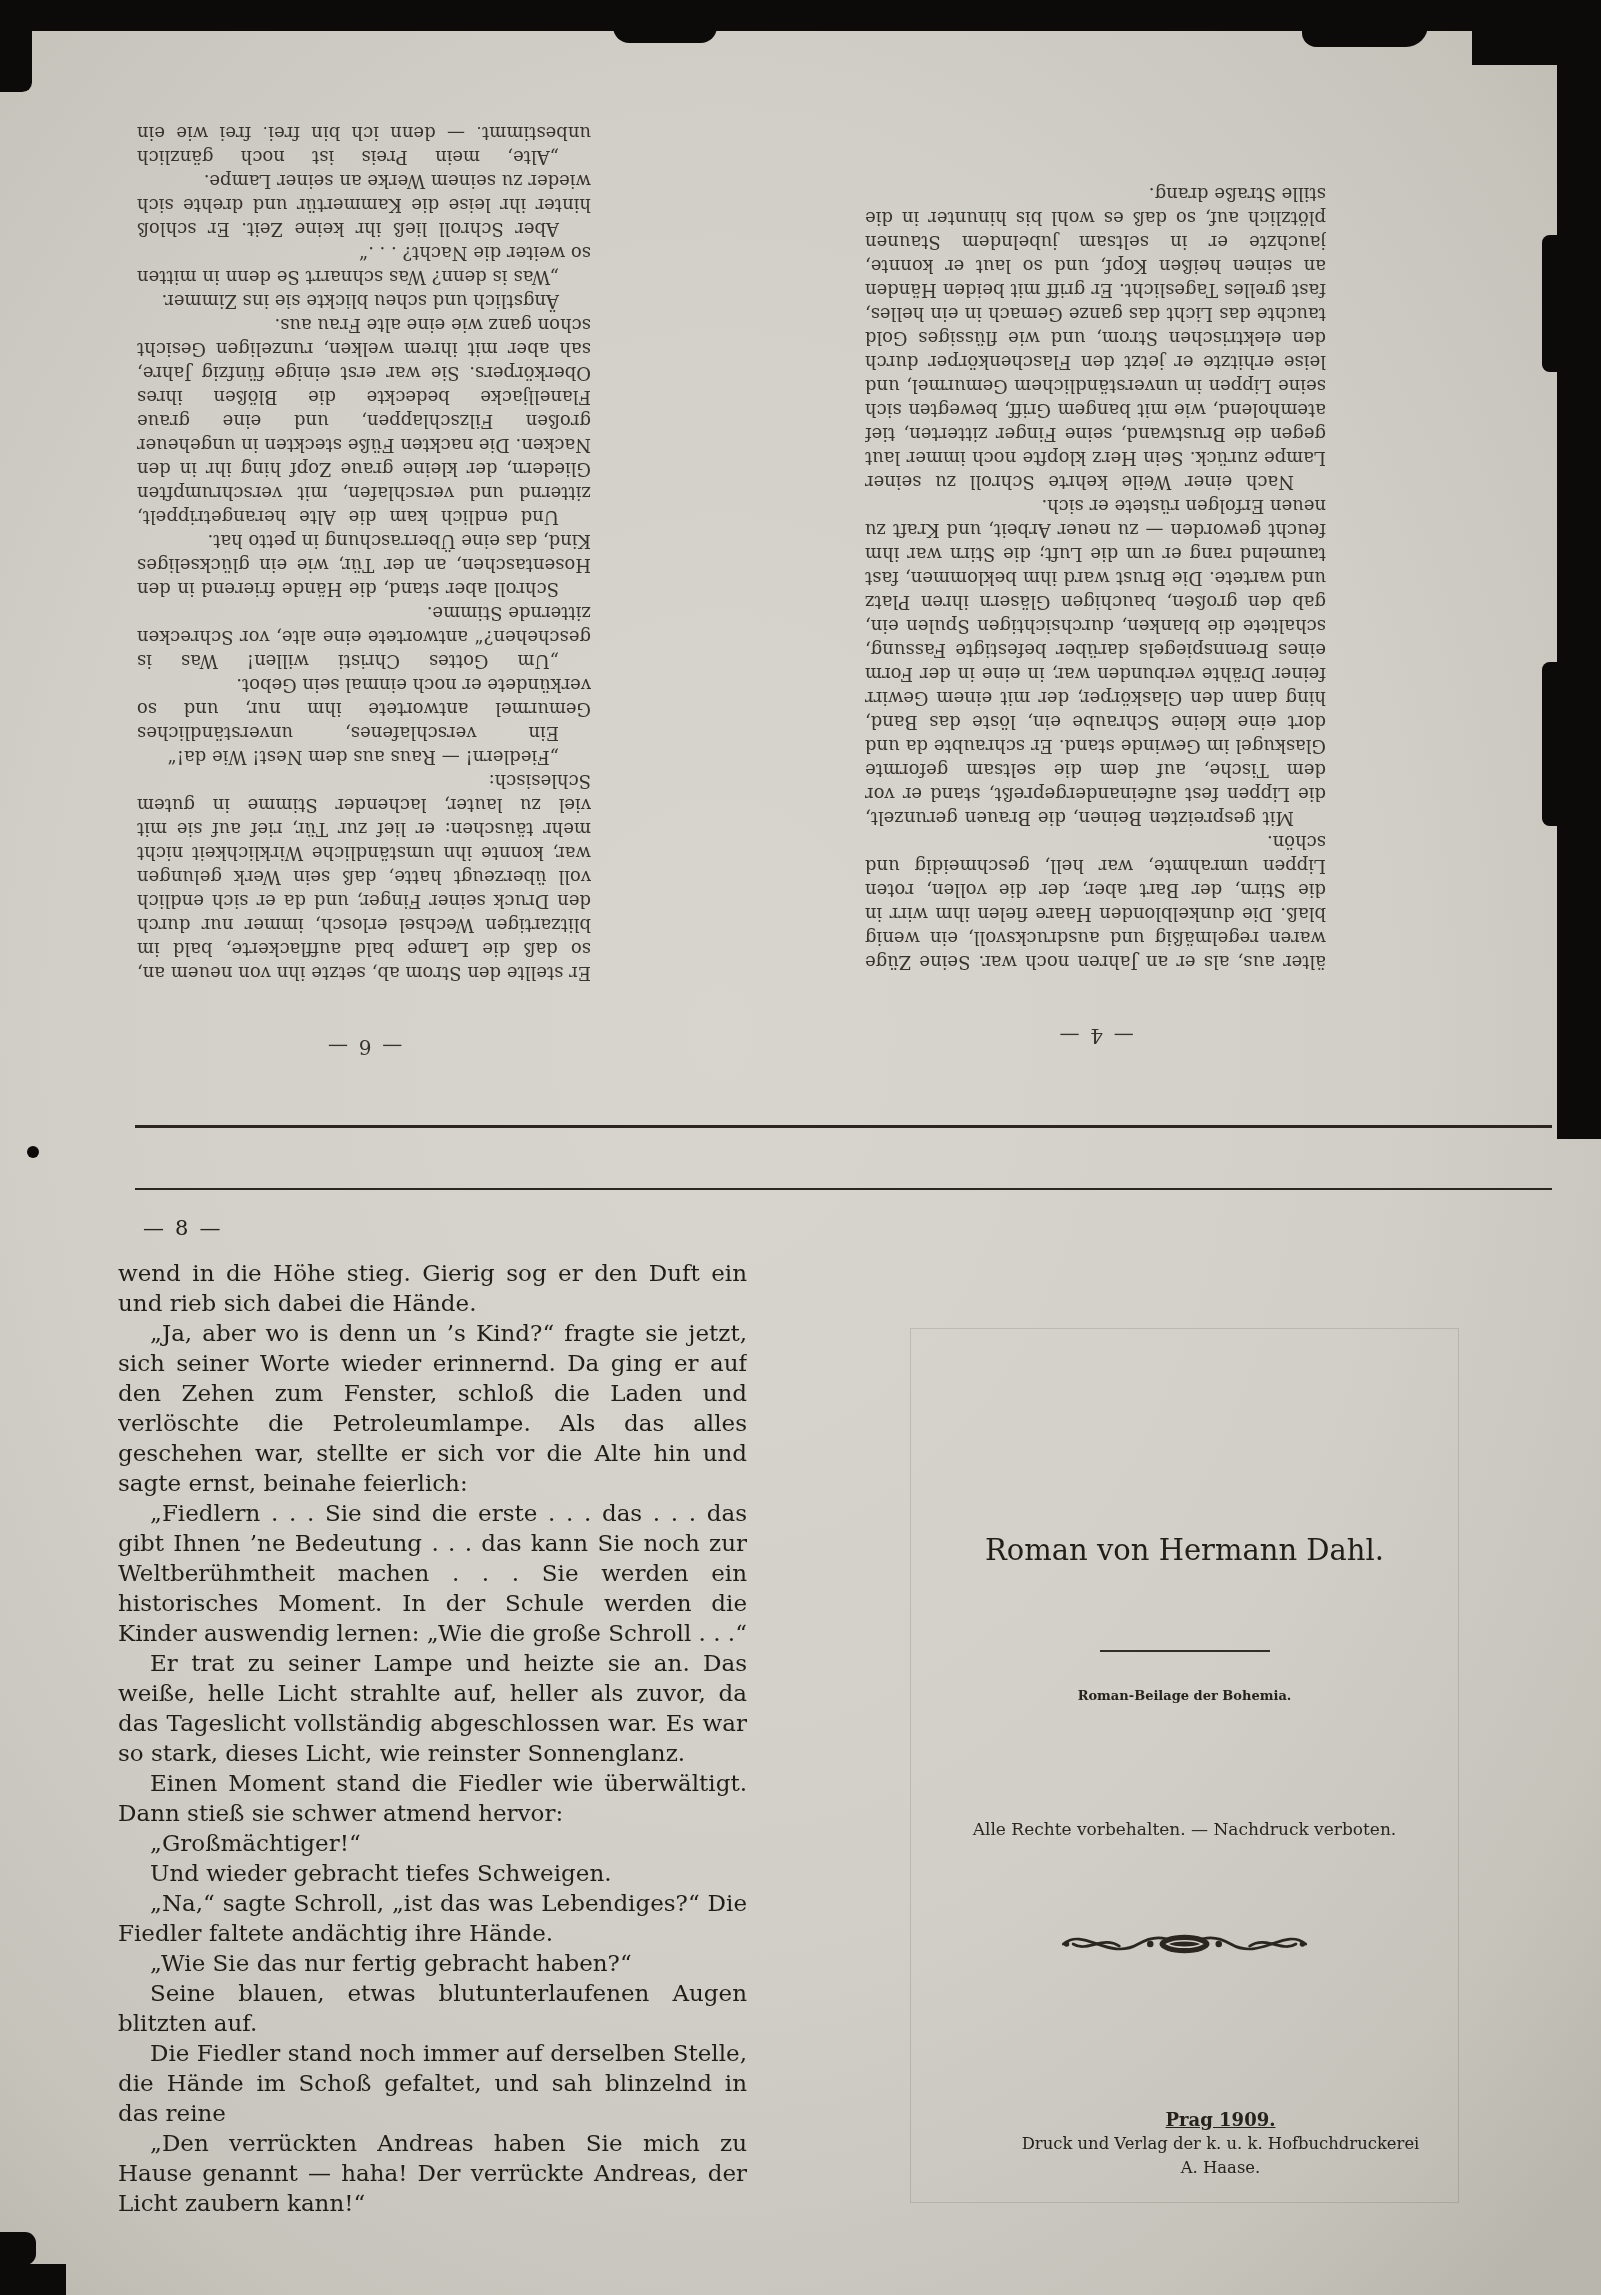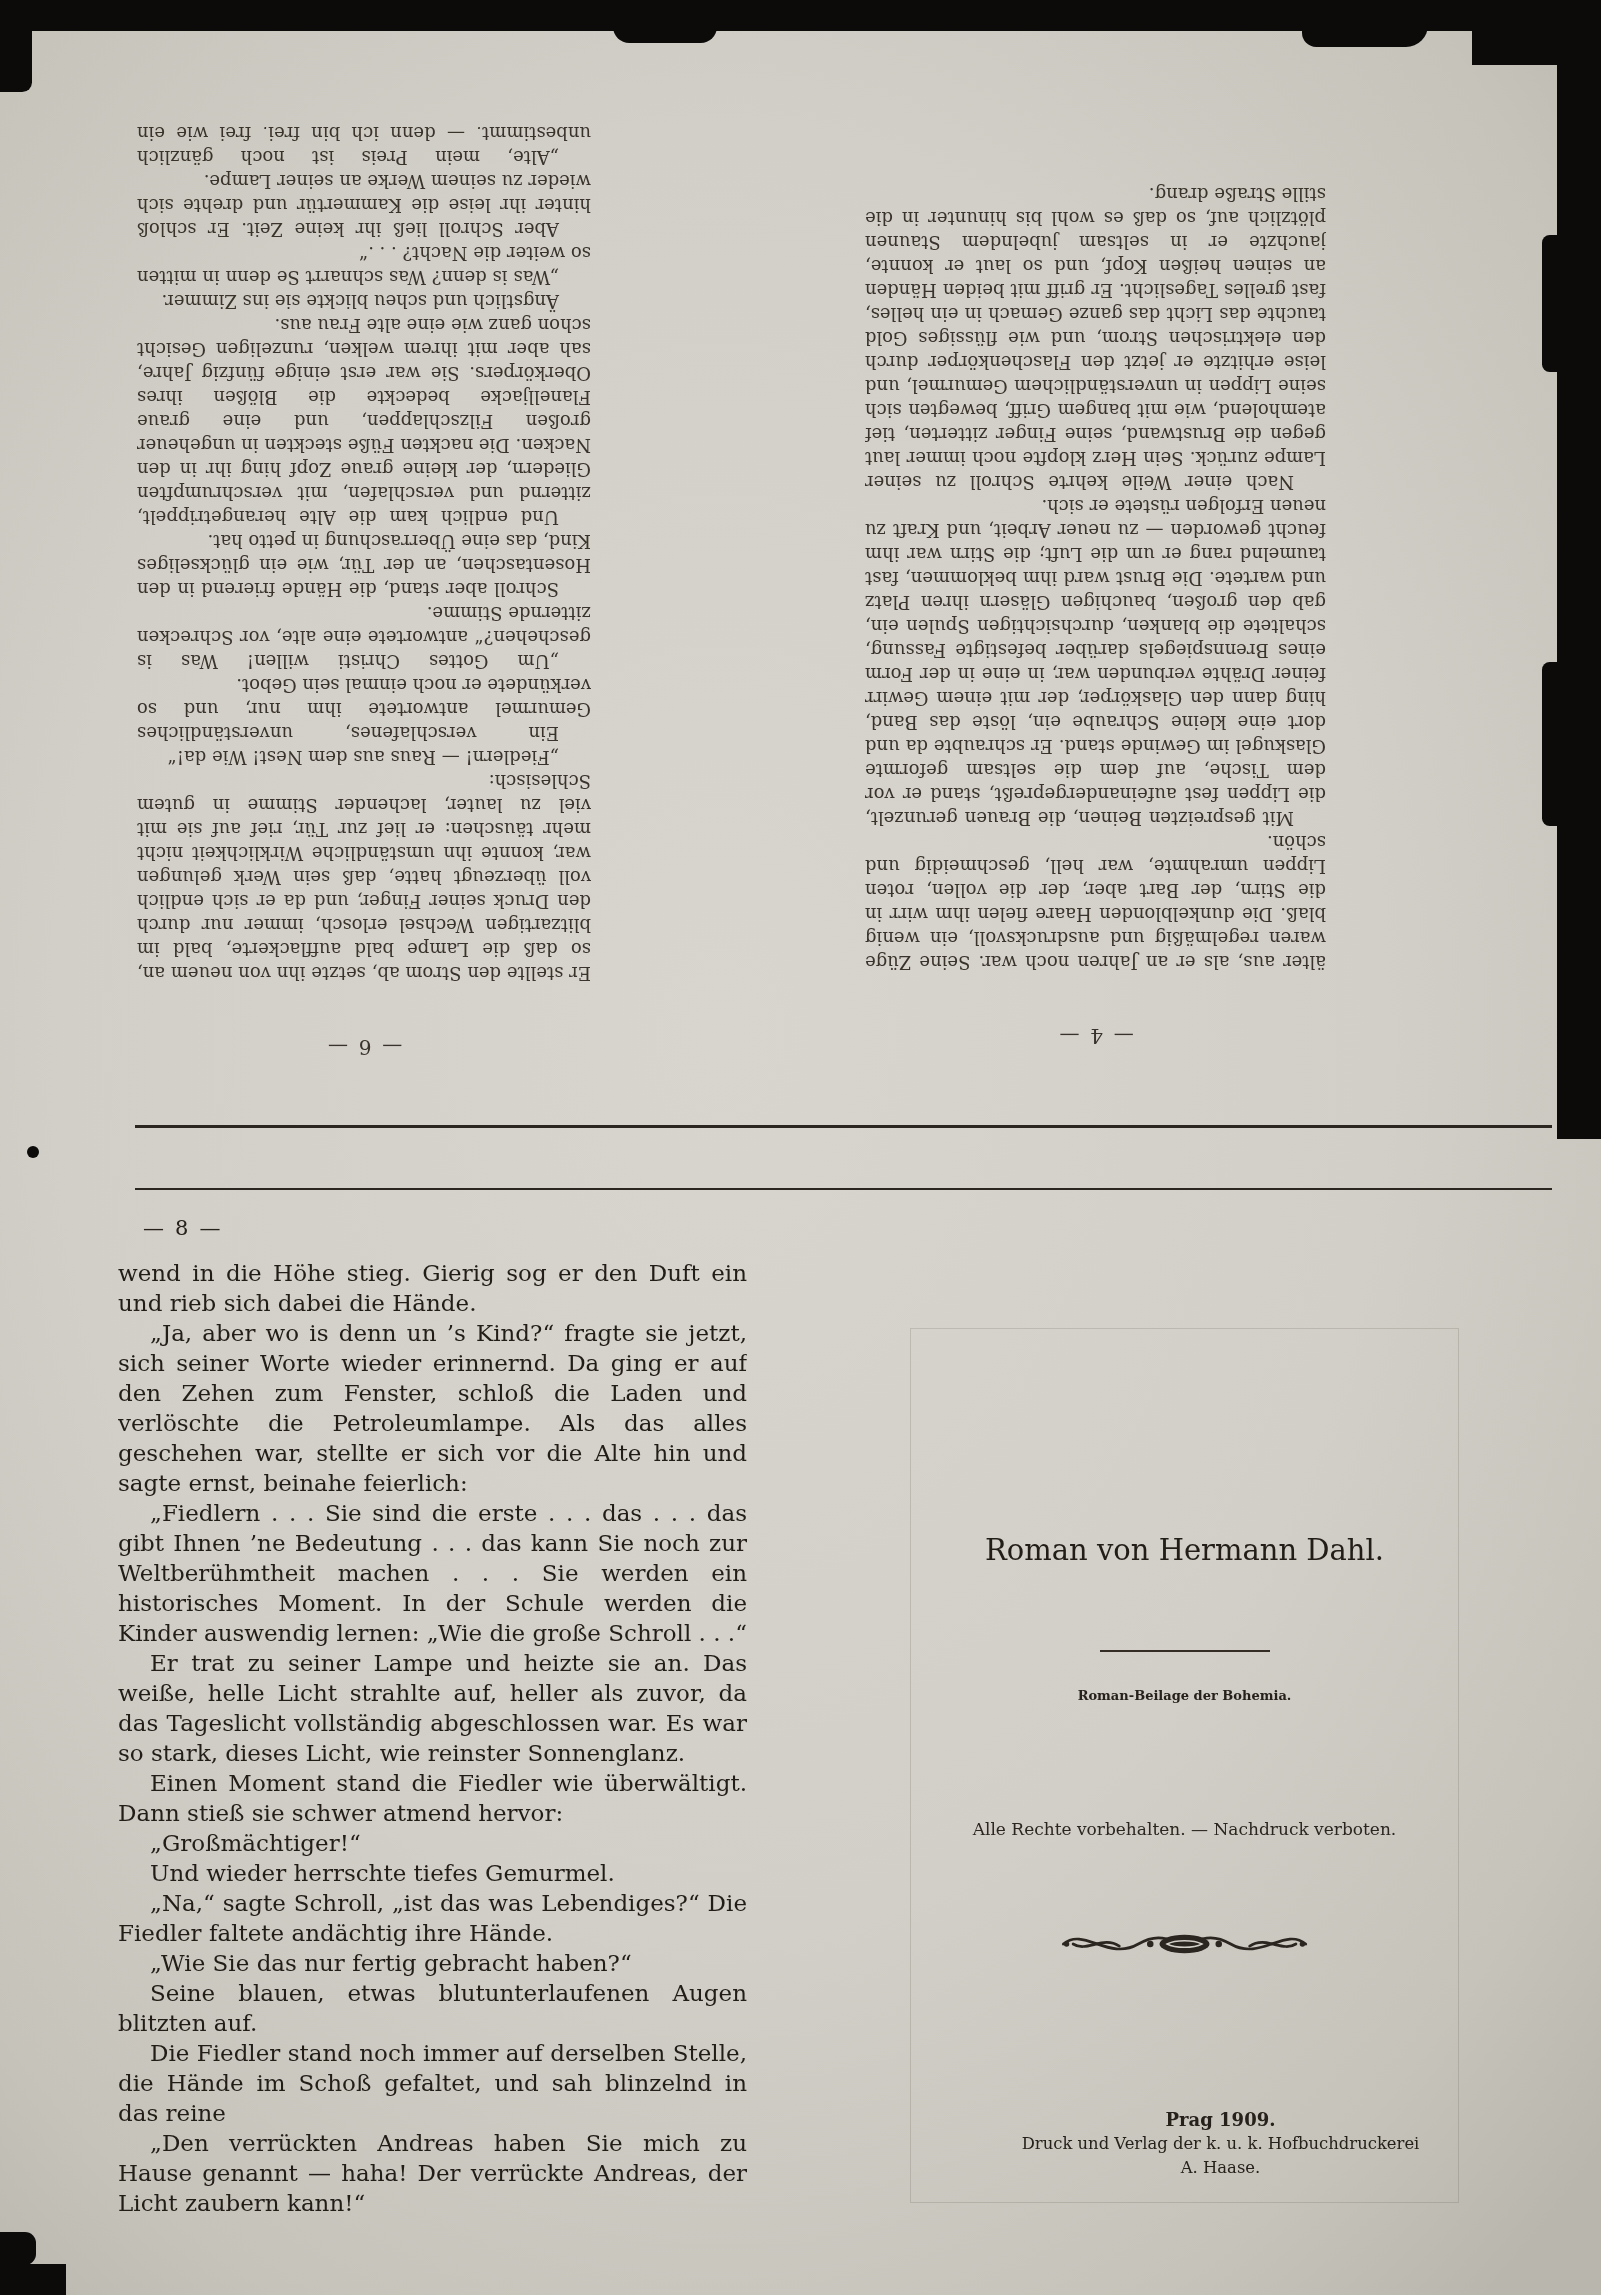--- a/index.html
+++ b/index.html
@@ -84,21 +84,21 @@
     position:absolute;left:0;top:490px;width:100%;
     text-align:center;font-size:17px;color:#2b261f;
   }
   .tp-ornament{
     position:absolute;left:0;top:590px;width:100%;text-align:center;
   }
   .tp-imprint{
     position:absolute;left:36px;top:779px;width:100%;
     text-align:center;font-size:16.4px;line-height:24px;color:#26211a;
   }
-  .tp-imprint .city{font-weight:bold;font-size:18px;}
+  .tp-imprint .city{font-weight:bold;font-size:18px;text-decoration:underline;}
 </style>
 </head>
 <body>
 
 <div class="scan">
 
   <div class="abs ink-black top-band"></div>
   <div class="abs ink-black band-blob1"></div>
   <div class="abs ink-black band-blob2"></div>
   <div class="abs ink-black band-blob3"></div>
@@ -135,21 +135,21 @@
   <div class="abs divider-rule-bottom"></div>
 
   <div class="abs p8-num">— 8 —</div>
   <div class="abs col p8-col">
     <p class="cont">wend in die Höhe stieg. Gierig sog er den Duft ein und rieb sich dabei die Hände.</p>
     <p>„Ja, aber wo is denn un ’s Kind?“ fragte sie jetzt, sich seiner Worte wieder erinnernd. Da ging er auf den Zehen zum Fenster, schloß die Laden und verlöschte die Petroleumlampe. Als das alles geschehen war, stellte er sich vor die Alte hin und sagte ernst, beinahe feierlich:</p>
     <p>„Fiedlern . . . Sie sind die erste . . . das . . . das gibt Ihnen ’ne Bedeutung . . . das kann Sie noch zur Weltberühmtheit machen . . . Sie werden ein historisches Moment. In der Schule werden die Kinder auswendig lernen: „Wie die große Schroll . . .“</p>
     <p>Er trat zu seiner Lampe und heizte sie an. Das weiße, helle Licht strahlte auf, heller als zuvor, da das Tageslicht vollständig abgeschlossen war. Es war so stark, dieses Licht, wie reinster Sonnenglanz.</p>
     <p>Einen Moment stand die Fiedler wie überwältigt. Dann stieß sie schwer atmend hervor:</p>
     <p>„Großmächtiger!“</p>
-    <p>Und wieder herrschte tiefes Gemurmel.</p>
+    <p>Und wieder gebracht tiefes Schweigen.</p>
     <p>„Na,“ sagte Schroll, „ist das was Lebendiges?“ Die Fiedler faltete andächtig ihre Hände.</p>
     <p>„Wie Sie das nur fertig gebracht haben?“</p>
     <p>Seine blauen, etwas blutunterlaufenen Augen blitzten auf.</p>
     <p>Die Fiedler stand noch immer auf derselben Stelle, die Hände im Schoß gefaltet, und sah blinzelnd in das reine</p>
     <p>„Den verrückten Andreas haben Sie mich zu Hause genannt — haha! Der verrückte Andreas, der Licht zaubern kann!“</p>
   </div>
 
   <div class="abs title-page">
     <div class="tp-sub">Roman von Hermann Dahl.</div>
     <div class="tp-rule"></div>

